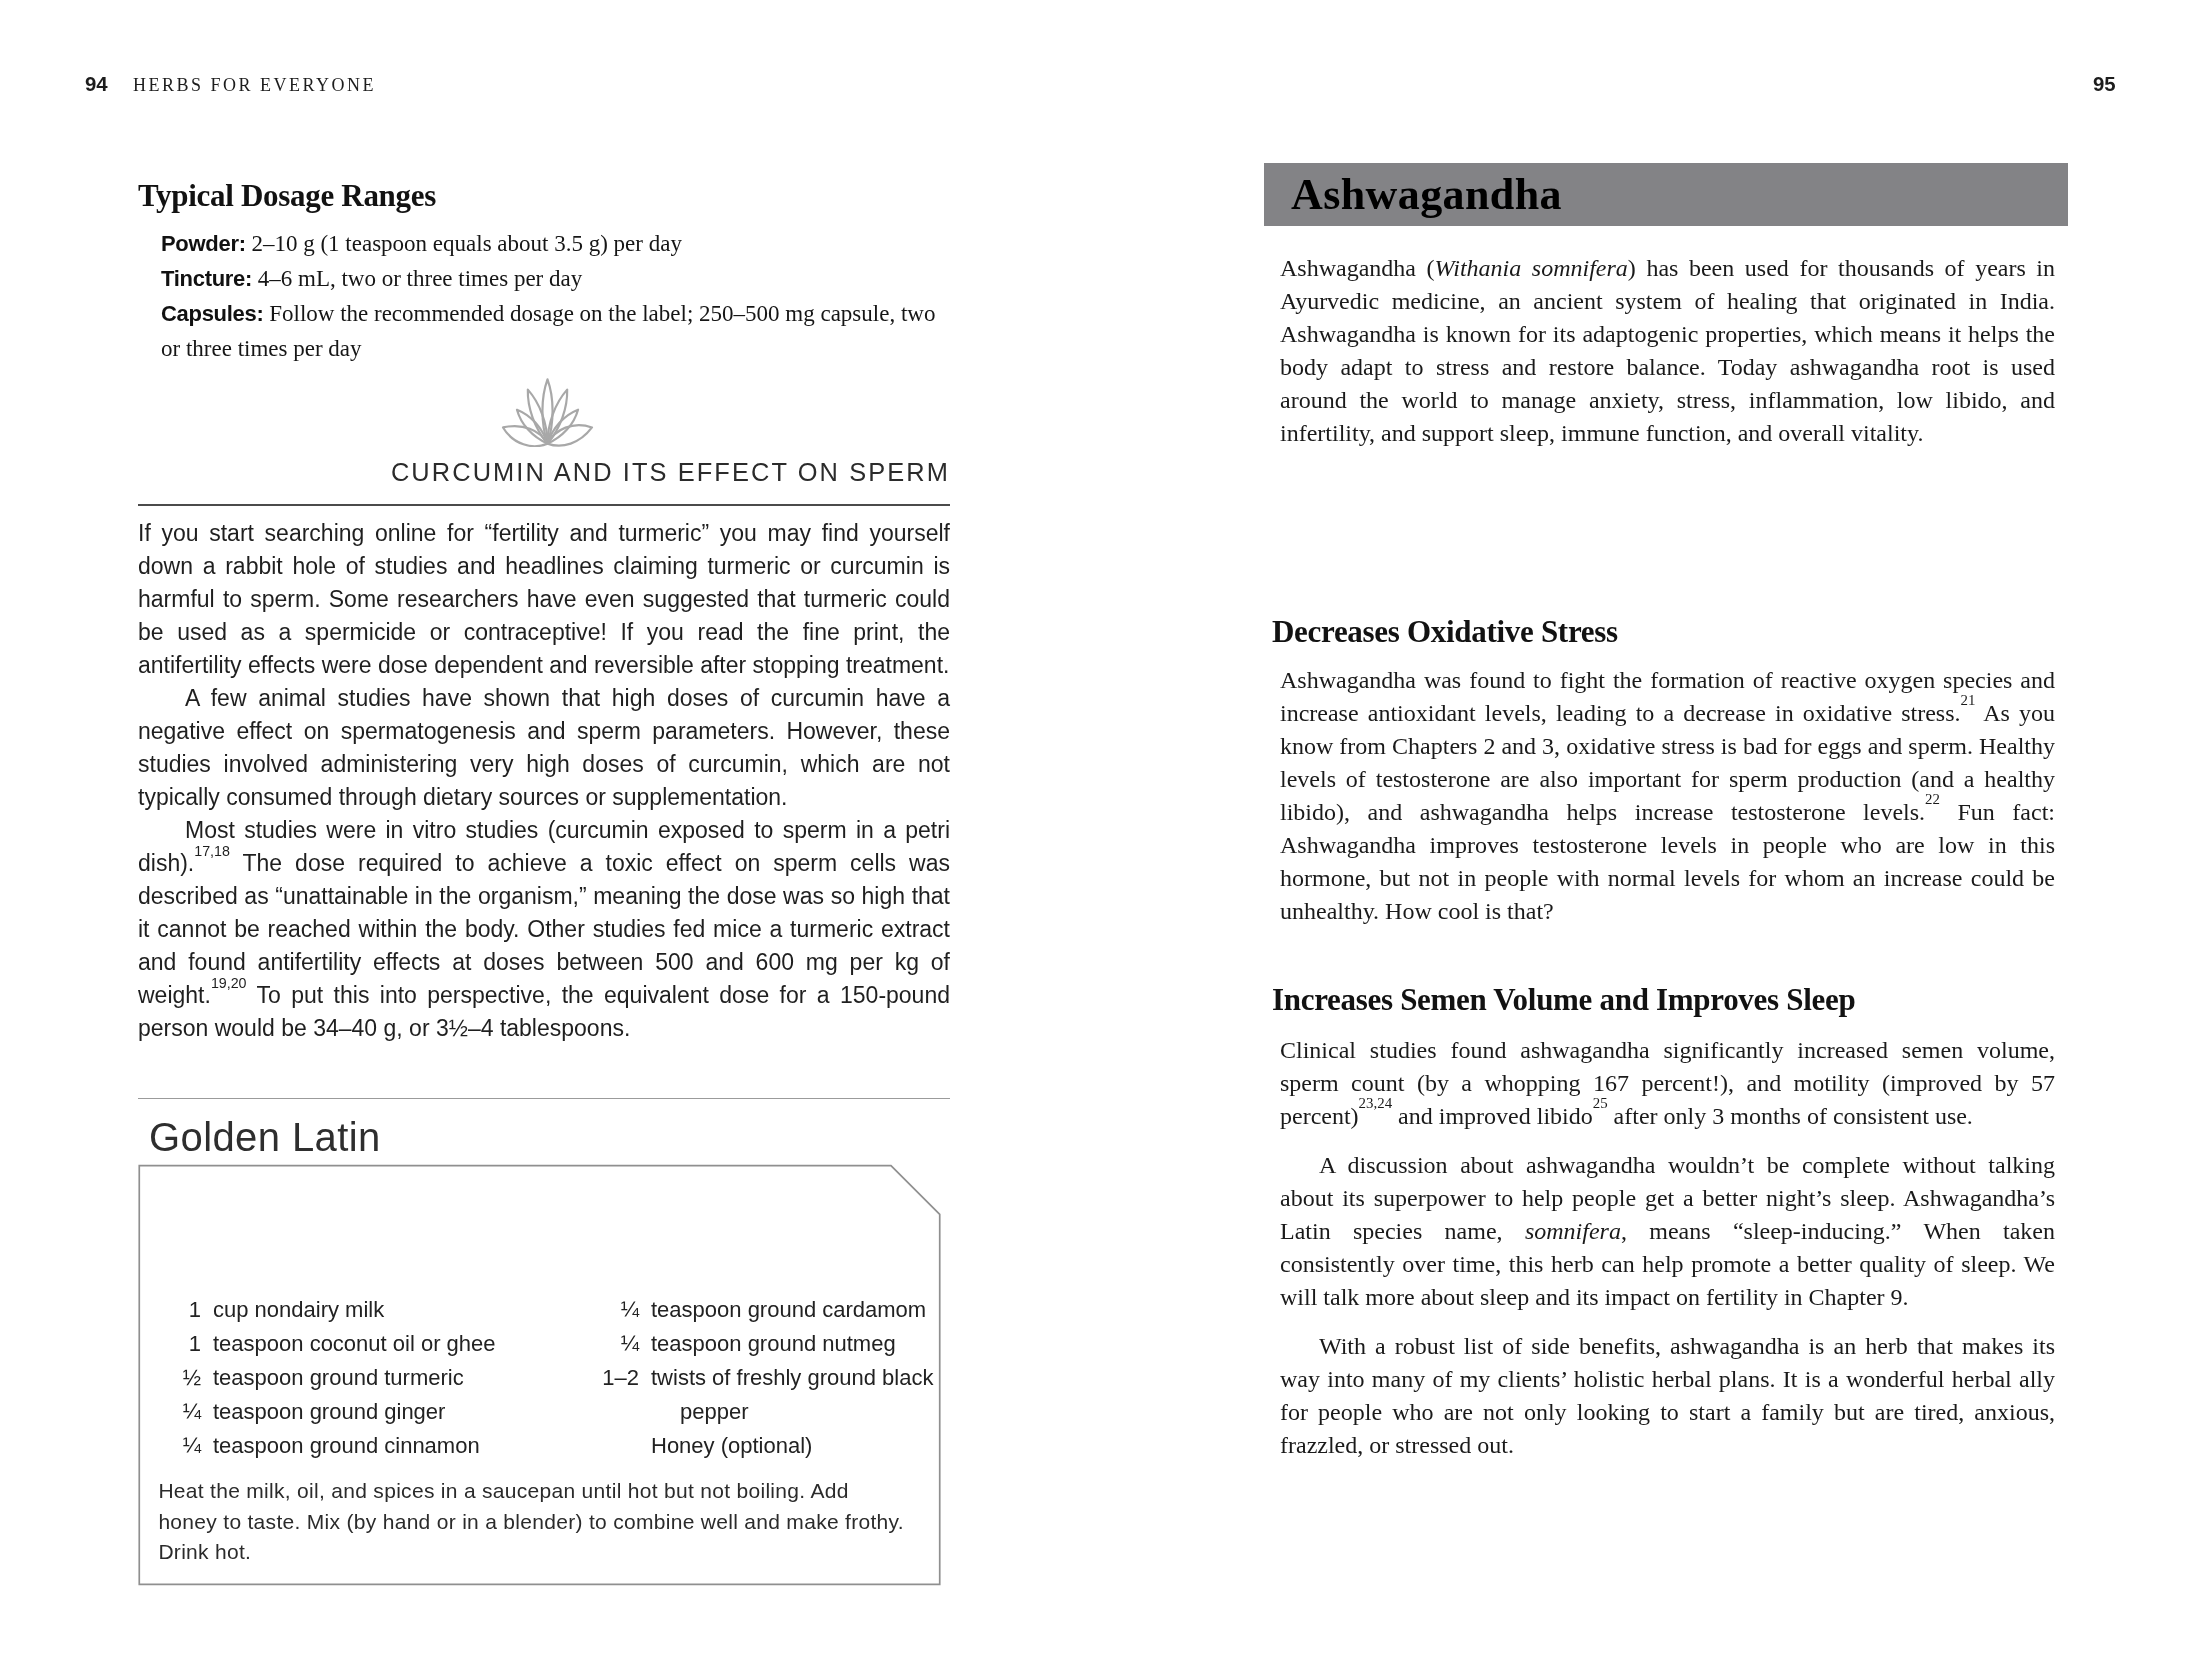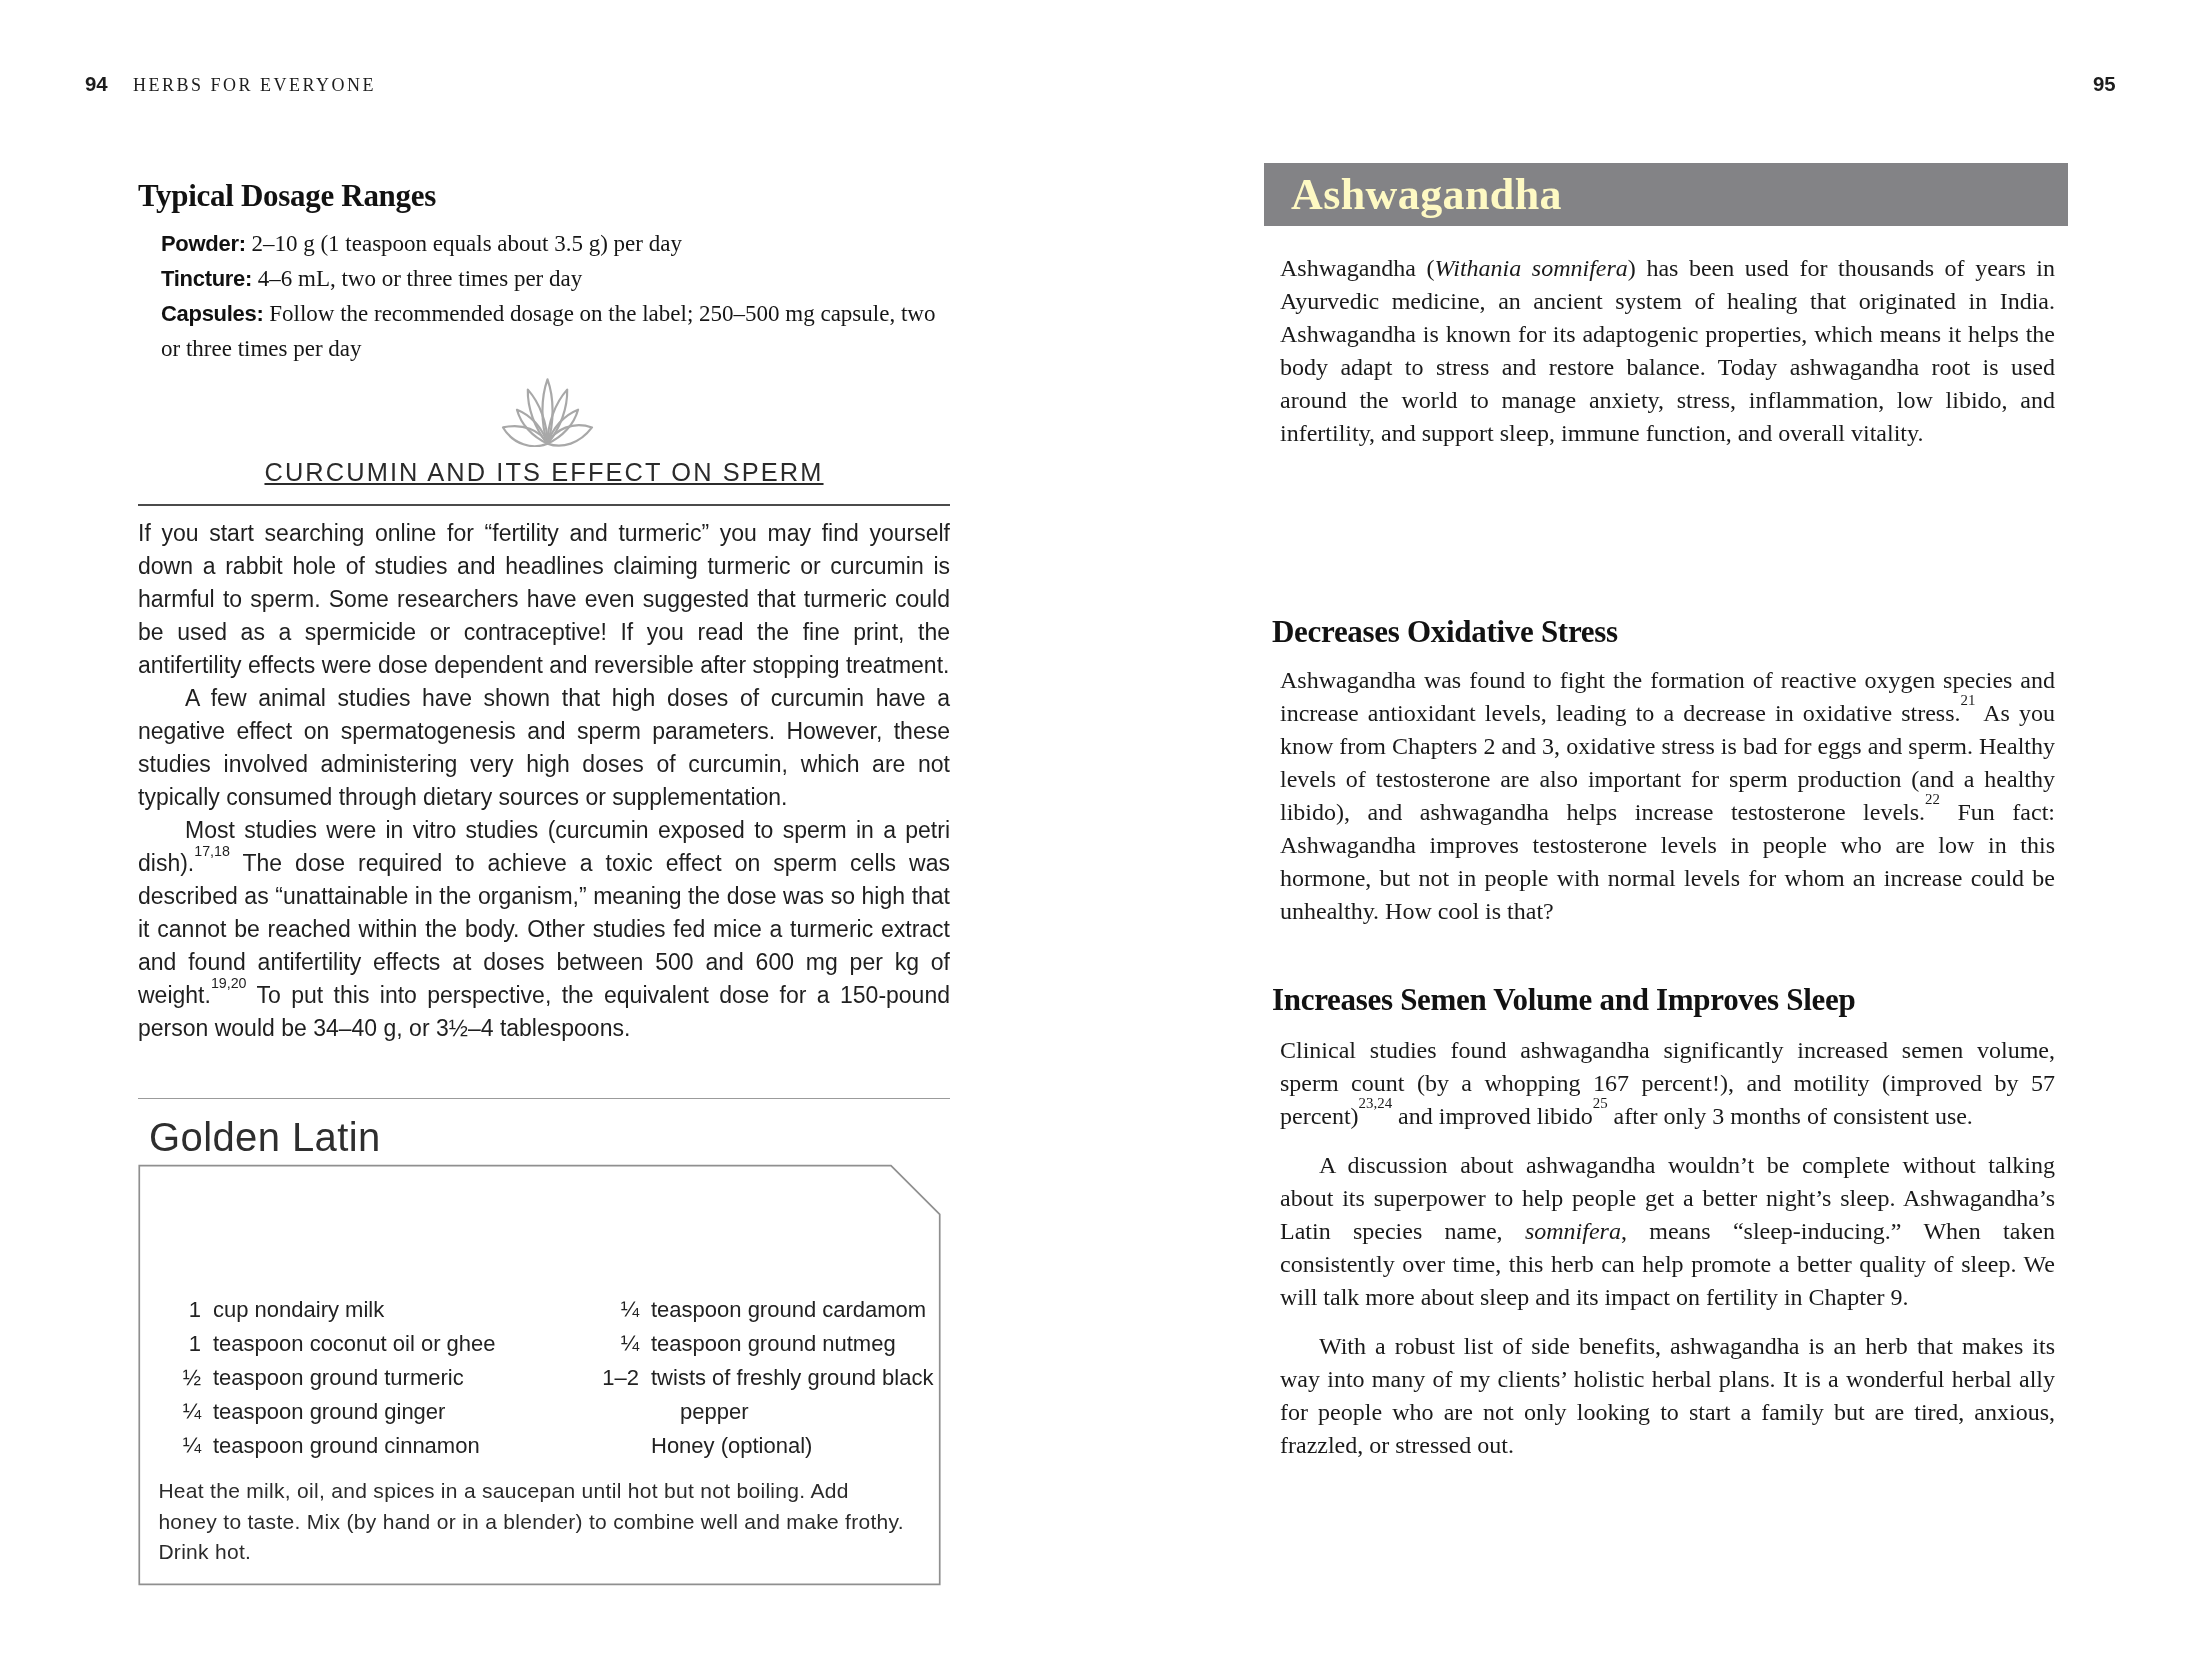--- a/index.html
+++ b/index.html
@@ -16,21 +16,21 @@
   .running{font-size:18px;letter-spacing:2.5px;margin-left:25.4px;color:#1d1d1d;}
 
   
   .dosage-title{margin:0;font-size:31px;font-weight:700;letter-spacing:-0.3px;color:#121212;}
   .dose-list{list-style:none;margin:12px 0 0 0;padding:0 0 0 23px;}
   .dose-list li{font-size:23px;line-height:35px;color:#161616;}
   .dose-label{font-family:"Liberation Sans","DejaVu Sans",sans-serif;font-weight:700;font-size:22px;letter-spacing:-0.3px;color:#111;}
 
   
   .sidebar-title{margin:0;font-family:"Liberation Sans","DejaVu Sans",sans-serif;font-weight:400;
-    font-size:25.4px;letter-spacing:2.1px;text-align:center;color:#2b2b2b;text-decoration:underline;}
+    font-size:25.4px;letter-spacing:2.1px;text-align:right;color:#2b2b2b;}
   .rule-dark{border-top:2.5px solid #4b4b4b;}
   .rule-light{border-top:1.7px solid #9b9b9b;}
   .sans-body{font-family:"Liberation Sans","DejaVu Sans",sans-serif;font-size:23px;line-height:33px;
     text-align:justify;color:#1f1f1f;}
   .sans-body p{margin:0;}
   .indent{text-indent:47px;}
   .indent-serif{text-indent:39px;}
   sup{font-size:62%;line-height:0;position:relative;top:-0.45em;}
 
   
@@ -42,21 +42,21 @@
     font-size:22px;line-height:34px;color:#222;}
   .ing-qty{width:39px;text-align:right;flex:none;}
   .ing-name{margin-left:12px;padding-left:29px;text-indent:-29px;}
   .col-l .ing-name{width:365px;}
   .col-r .ing-name{width:280px;}
   .instructions{font-family:"Liberation Sans","DejaVu Sans",sans-serif;font-size:21px;line-height:30.5px;
     letter-spacing:0.3px;color:#2b2b2b;}
 
   
   .banner{display:flex;align-items:center;}
-  .banner h1{margin:0;font-size:44px;font-weight:700;color:#fef9c3;letter-spacing:0.4px;padding-left:27px;}
+  .banner h1{margin:0;font-size:44px;font-weight:700;color:#000000;letter-spacing:0.4px;padding-left:27px;}
   .serif-body{font-size:24px;line-height:33px;text-align:justify;color:#1a1a1a;}
   .serif-body p{margin:16px;}
   .sec-head{margin:8px;font-size:31px;font-weight:700;letter-spacing:-0.3px;color:#121212;}
 
   .lotus svg, .boxline svg{display:block;}
 </style>
 </head>
 <body>
 
 <div class="sheet">

